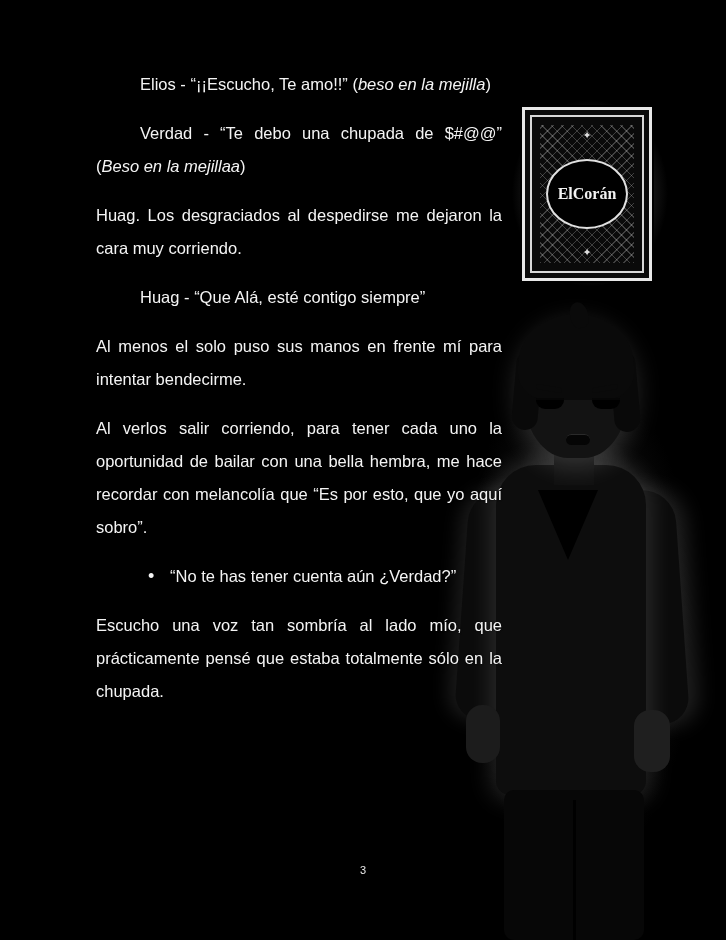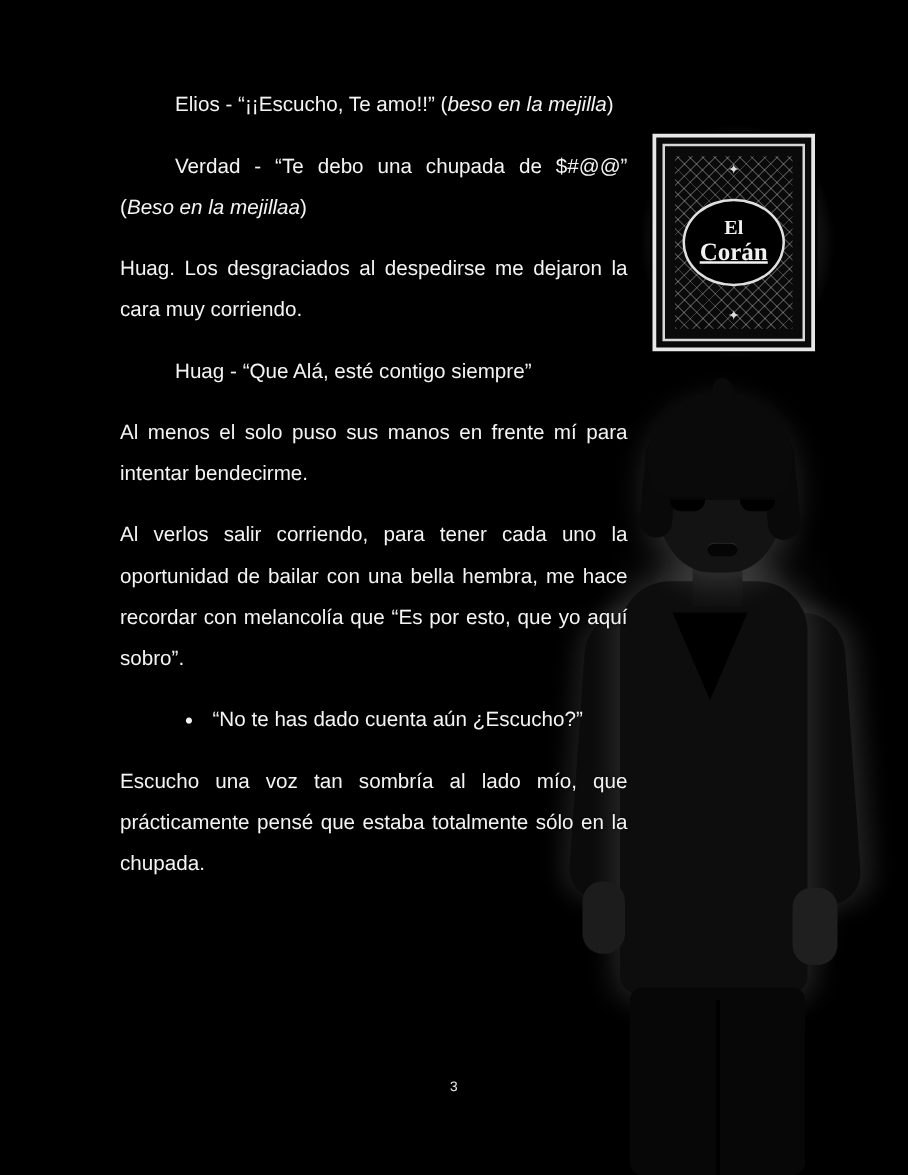--- a/index.html
+++ b/index.html
@@ -92,33 +92,33 @@
     position: absolute;
     left: 50%;
     top: 50%;
     transform: translate(-50%, -50%);
     width: 78px;
     height: 66px;
     border: 2px solid #e0e0e0;
     border-radius: 50%;
     background: #000;
     display: flex;
-    flex-direction: column;
+    flex-direction: row;
     align-items: center;
     justify-content: center;
     line-height: 1.05;
   }
   .book-title-1, .book-title-2 {
     font-family: "Liberation Serif", serif;
     font-weight: bold;
     color: #f2f2f2;
     font-size: 16px;
     text-align: center;
   }
-  .book-title-2 { font-size: 20px; text-decoration: underline; }
+  .book-title-2 { font-size: 16px; }
   .book-ornament {
     position: absolute;
     left: 50%;
     transform: translateX(-50%);
     color: #ddd;
     font-size: 11px;
   }
   .book-ornament.top { top: 12px; }
   .book-ornament.bottom { bottom: 12px; }
 
@@ -409,21 +409,21 @@
 
       <p class="para indent">
         <span class="bold">Huag</span><span> - </span><span>“Que Alá, esté contigo siempre”</span>
       </p>
 
       <p class="para">Al menos el solo puso sus manos en frente mí para intentar bendecirme.</p>
 
       <p class="para">Al verlos salir corriendo, para tener cada uno la oportunidad de bailar con una bella hembra, me hace recordar con melancolía que “Es por esto, que yo aquí sobro”.</p>
 
       <ul class="bullets">
-        <li>“No te has dado cuenta aún ¿Escucho?”</li>
+        <li>“No te has tener cuenta aún ¿Verdad?”</li>
       </ul>
 
       <p class="para">Escucho una voz tan sombría al lado mío, que prácticamente pensé que estaba totalmente sólo en la chupada.</p>
 
     </div>
 
     <div class="page-number">3</div>
   </div>
 
 </div>

